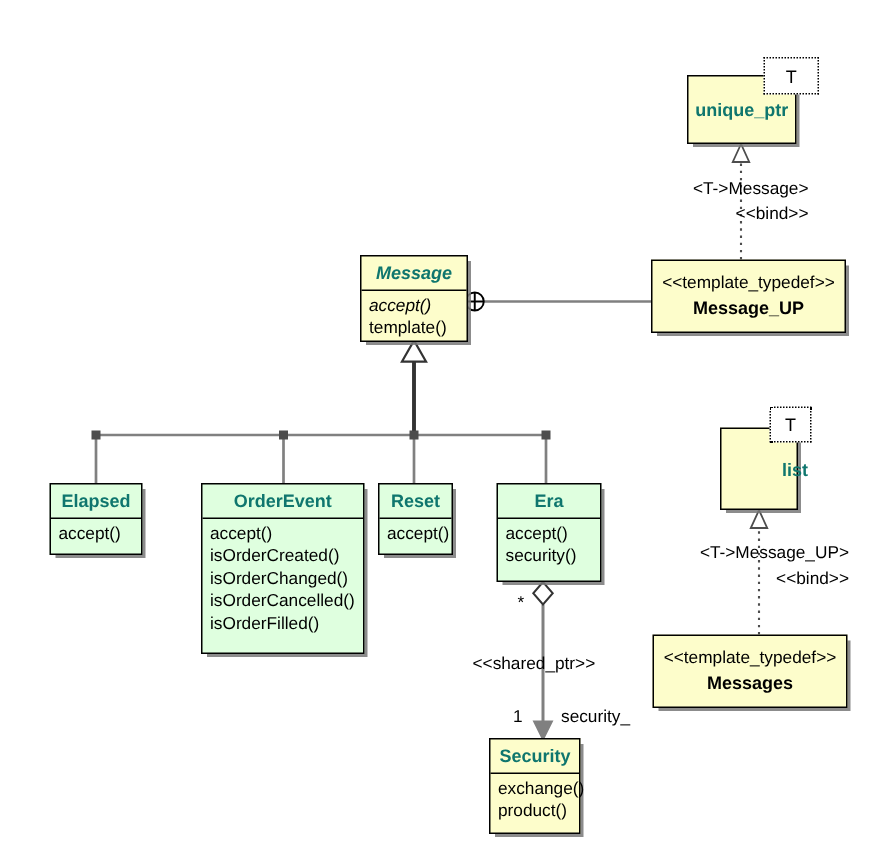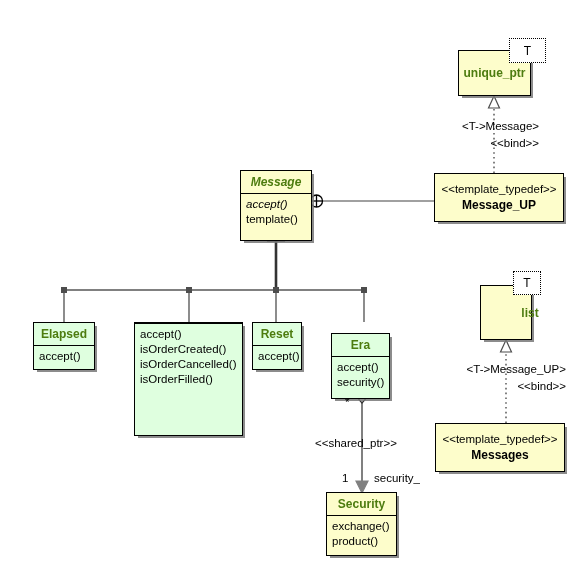--- a/index.html
+++ b/index.html
@@ -32,21 +32,21 @@
     box-shadow: 3px 3px 0 -1px rgba(120,120,120,0.85);
     z-index: 5;
   }
   .uml-box.yellow { background: #FDFDCB; }
   .uml-box.green  { background: #DFFFDF; }
 
   .box-title {
     text-align: center;
     font-size: 12px;
     font-weight: bold;
-    color: #4d7c0f;
+    color: #0f766e;
     padding: 4px 6px 4px 6px;
     line-height: 14px;
     white-space: nowrap;
   }
   .box-title.abstract { font-style: italic; }
   .box-divider {
     border-top: 1px solid #000;
     height: 0;
     font-size: 0;
     line-height: 0;
@@ -172,56 +172,58 @@
   </div>
   <div class="edge-label center" style="left:449px; top:136px; width:90px;">
     <span>&lt;&lt;bind&gt;&gt;</span>
   </div>
 
   <div class="uml-box yellow typedef-box" style="left:434px; top:173px; width:130px; height:49px;">
     <div class="stereotype">&lt;&lt;template_typedef&gt;&gt;</div>
     <div class="typedef-name">Message_UP</div>
   </div>
 
-  <div class="uml-box yellow" style="left:240px; top:170px; width:72px; height:71px;">
+  <div class="uml-box yellow" style="left:240px; top:170px; width:72px; height:58px;">
     <div class="box-title abstract">Message</div>
     <div class="box-divider"></div>
     <div class="box-ops">
       <div class="op abstract">accept()</div>
       <div class="op">template()</div>
     </div>
   </div>
 
   <div class="uml-box green" style="left:33px; top:322px; width:62px; height:48px;">
     <div class="box-title">Elapsed</div>
     <div class="box-divider"></div>
     <div class="box-ops">
       <div class="op">accept()</div>
     </div>
   </div>
 
   <div class="uml-box green" style="left:134px; top:322px; width:109px; height:114px;">
+    <div class="box-title">OrderEvent</div>
     <div class="box-divider"></div>
     <div class="box-ops">
       <div class="op">accept()</div>
       <div class="op">isOrderCreated()</div>
+      <div class="op">isOrderChanged()</div>
       <div class="op">isOrderCancelled()</div>
       <div class="op">isOrderFilled()</div>
     </div>
   </div>
 
   <div class="uml-box green" style="left:252px; top:322px; width:50px; height:48px;">
     <div class="box-title">Reset</div>
     <div class="box-divider"></div>
     <div class="box-ops">
       <div class="op">accept()</div>
     </div>
   </div>
 
-  <div class="uml-box green" style="left:331px; top:322px; width:59px; height:66px;margin-top:11px;">
+  <div class="uml-box green" style="left:331px; top:322px; width:70px; height:66px;">
     <div class="box-title">Era</div>
     <div class="box-divider"></div>
     <div class="box-ops">
       <div class="op">accept()</div>
       <div class="op">security()</div>
     </div>
   </div>
 
   <div class="edge-label" style="left:345px; top:395px;">
     <span>*</span>
@@ -229,21 +231,21 @@
   <div class="edge-label" style="left:315px; top:436px;">
     <span>&lt;&lt;shared_ptr&gt;&gt;</span>
   </div>
   <div class="edge-label" style="left:342px; top:471px;">
     <span>1</span>
   </div>
   <div class="edge-label" style="left:374px; top:471px;">
     <span>security_</span>
   </div>
 
-  <div class="uml-box yellow" style="left:326px; top:492px; width:71px; height:64px;">
+  <div class="uml-box yellow" style="left:326px; top:492px; width:61px; height:64px;">
     <div class="box-title">Security</div>
     <div class="box-divider"></div>
     <div class="box-ops">
       <div class="op">exchange()</div>
       <div class="op">product()</div>
     </div>
   </div>
 
   <div class="tparam" style="left:513px; top:271px; width:28px; height:24px;">
     <span>T</span>

